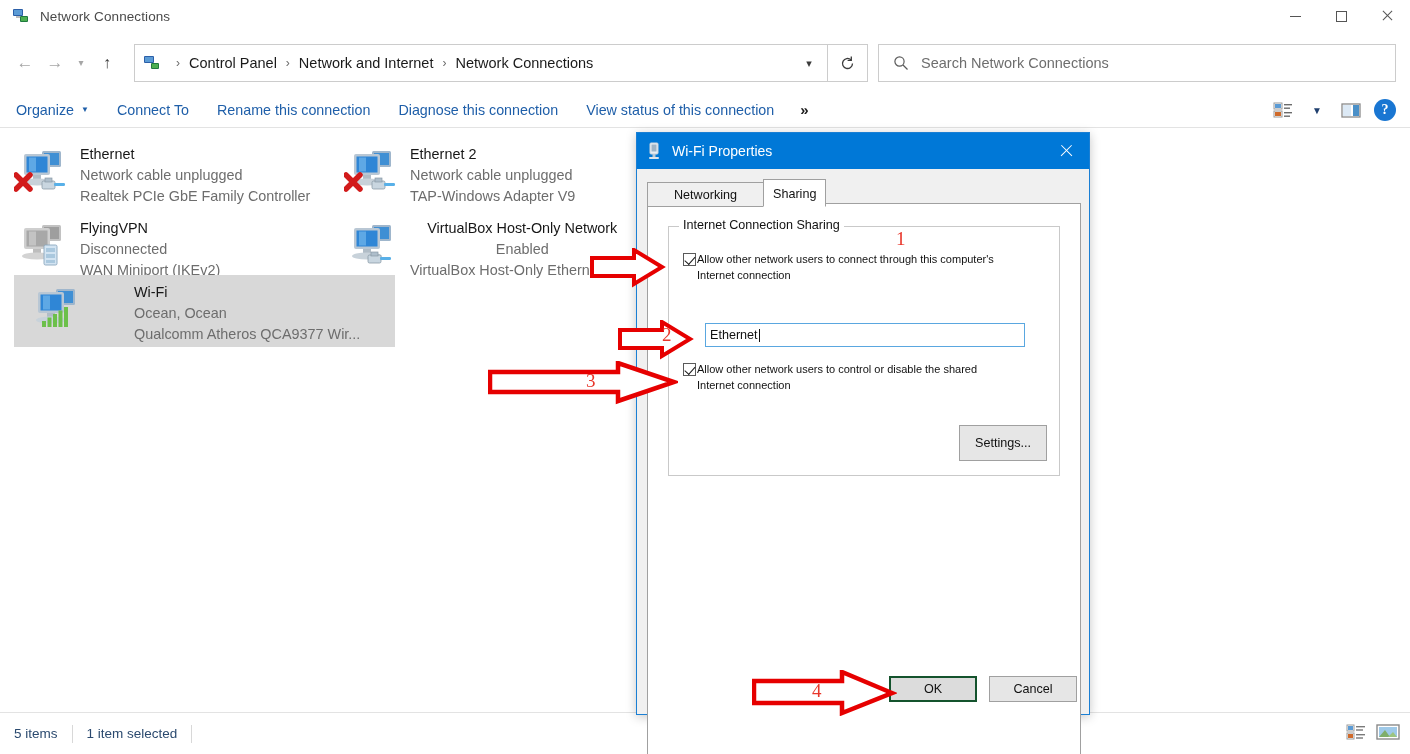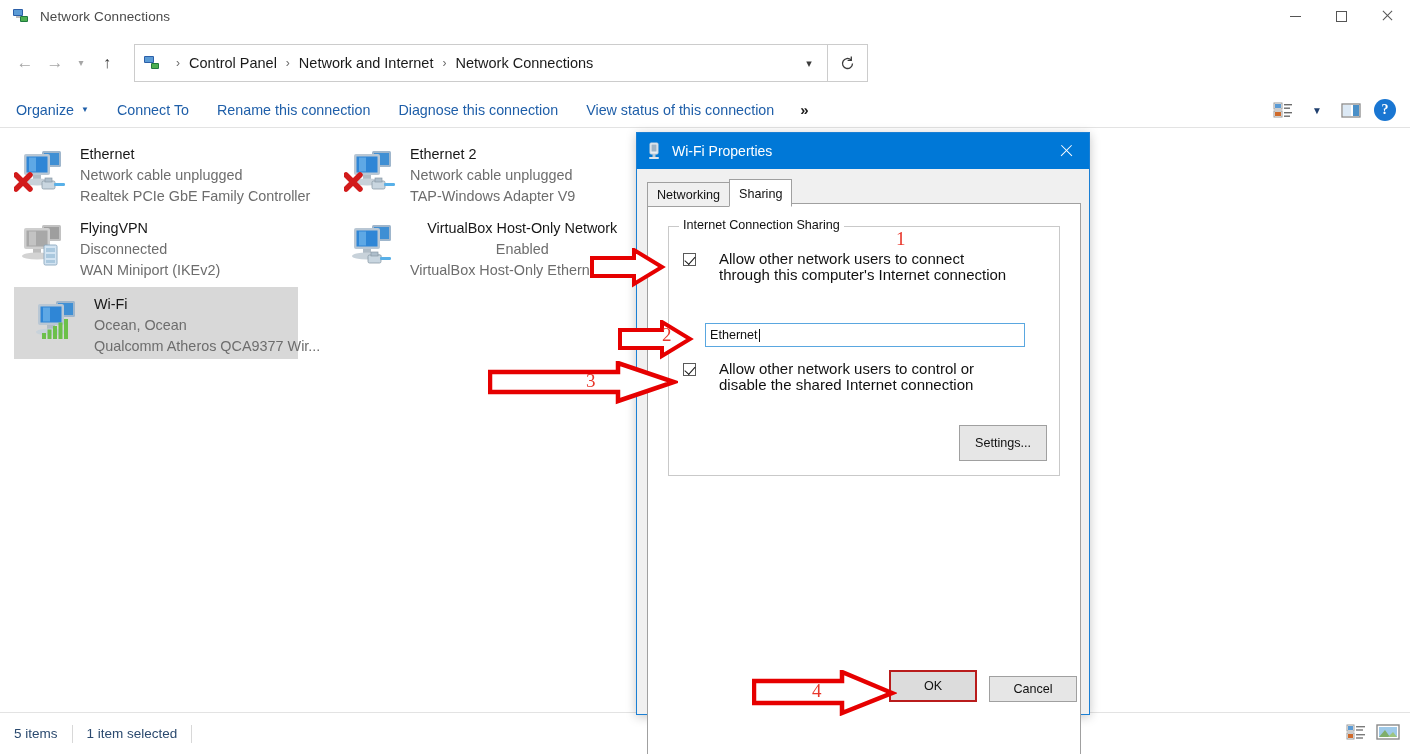--- a/index.html
+++ b/index.html
@@ -140,21 +140,21 @@
   .dlg-close .ex2 { position:relative; width:14px; height:14px; display:block; }
   .dlg-close .ex2:before, .dlg-close .ex2:after {
     content:""; position:absolute; left:0; top:6px; width:15px; height:1.4px; background:#fff;
   }
   .dlg-close .ex2:before { transform:rotate(45deg); }
   .dlg-close .ex2:after  { transform:rotate(-45deg); }
 
   .tabstrip { position:absolute; left:10px; top:46px; display:flex; align-items:flex-end; z-index:3; }
   .tab {
     font-family:"Liberation Sans", sans-serif; font-size:12.6px; color:#111;
-    padding:4px 9px 3px; border:1px solid #a0a0a0; background:#f0f0f0;
+    padding:4px 26px 3px; border:1px solid #a0a0a0; background:#f0f0f0;
     margin-bottom:0; line-height:16px;
   }
   .tab.active {
     background:#ffffff; border-bottom-color:#ffffff; padding:6px 9px 4px;
     position:relative; z-index:4; margin-left:-1px;
   }
   .tabpanel {
     position:absolute; left:10px; top:70px; width:434px; height:578px;
     background:#fff; border:1px solid #a0a0a0;
   }
@@ -171,39 +171,39 @@
 
   .cb-row { position:absolute; display:flex; align-items:flex-start; }
   .cbox {
     width:13px; height:13px; border:1px solid #5a5a5a; background:#fff; flex:none;
     position:relative; margin-top:2px;
   }
   .cbox.checked:after {
     content:""; position:absolute; left:3px; top:0px; width:4.5px; height:9px;
     border:solid #1a1a1a; border-width:0 1.6px 1.6px 0; transform:rotate(42deg);
   }
-  .cb-label { margin-left:23px; font-size:15px; color:#111; line-height:16px; width:300px; }
+  .cb-label { margin-left:1px; font-size:11px; color:#111; line-height:16px; width:300px; }
 
   .field-label { position:absolute; font-size:12.6px; color:#111; }
   .textbox {
     position:absolute; border:1px solid #5aa7e0; background:#fff;
     font-size:12.6px; color:#111; display:flex; align-items:center; padding-left:4px;
   }
   .caret-bar {
     display:inline-block; width:1px; height:13px; background:#111; margin-left:1px;
   }
   .btn {
     border:1px solid #a0a0a0; background:#e6e6e6; font-size:12.6px; color:#111;
     display:flex; align-items:center; justify-content:center;
     font-family:"Liberation Sans", sans-serif;
   }
   .btn.settings { position:absolute; right:12px; bottom:14px; width:88px; height:36px; }
   .btn.ok {
-    position:absolute; left:252px; bottom:12px; width:88px; height:32px;
-    border:2px solid #b91c1c; background:#dcdcdc;
+    position:absolute; left:252px; bottom:12px; width:88px; height:26px;
+    border:2px solid #14532d; background:#dcdcdc;
   }
   .btn.cancel { position:absolute; left:352px; bottom:12px; width:88px; height:26px; background:#e6e6e6; }
 
   
   .anno { position:absolute; z-index:50; }
   .anno-num {
     position:absolute; z-index:51; color:#e8362a; font-size:19px;
     font-family:"Liberation Serif", serif;
   }
 </style>
@@ -264,20 +264,29 @@
     <div class="addr-chev">▾</div>
   </div>
 
   <div class="refreshbtn">
     <svg width="17" height="17" viewBox="0 0 17 17">
       <path d="M13.5 8.5a5 5 0 1 1-1.6-3.7" fill="none" stroke="#3b3b3b" stroke-width="1.3"></path>
       <path d="M12.3 1.6 V5.4 H8.6" fill="none" stroke="#3b3b3b" stroke-width="1.3"></path>
     </svg>
   </div>
 
+  <div class="searchbox">
+    <span class="search-icon">
+      <svg width="16" height="16" viewBox="0 0 16 16">
+        <circle cx="6.5" cy="6.5" r="4.6" fill="none" stroke="#5a5a5a" stroke-width="1.2"></circle>
+        <line x1="10" y1="10" x2="14.5" y2="14.5" stroke="#5a5a5a" stroke-width="1.2"></line>
+      </svg>
+    </span>
+    <span class="search-ph">Search Network Connections</span>
+  </div>
 
   <div class="cmdbar">
     <div class="cmd">
       <span>Organize</span>
       <span class="caret">▼</span>
     </div>
     <div class="cmd">Connect To</div>
     <div class="cmd">Rename this connection</div>
     <div class="cmd">Diagnose this connection</div>
     <div class="cmd">View status of this connection</div>
@@ -359,21 +368,21 @@
           </g>
         </svg>
       </span>
       <span class="conn-txt">
         <div class="conn-name">FlyingVPN</div>
         <div class="conn-sub">Disconnected</div>
         <div class="conn-sub">WAN Miniport (IKEv2)</div>
       </span>
     </div>
 
-    <div class="conn-item selected" style="left:14px; top:158px; width:284px;">
+    <div class="conn-item selected" style="left:14px; top:146px; width:381px;gap:40px;">
       <span class="conn-ic">
         <svg width="62" height="60" viewBox="0 0 62 60">
           <rect x="28" y="6" width="19" height="16" rx="1.5" fill="#9fb6cc"></rect>
           <rect x="30" y="8" width="15" height="12" fill="#3f8fd4"></rect>
           <rect x="10" y="9" width="26" height="21" rx="2" fill="#b9c7d4"></rect>
           <rect x="12.5" y="11.5" width="21" height="16" fill="#2f86d6"></rect>
           <rect x="15" y="12.5" width="7" height="14" fill="#7fc0ef" opacity=".6"></rect>
           <rect x="19" y="30" width="8" height="5" fill="#b0bcc6"></rect>
           <ellipse cx="23" cy="37" rx="15" ry="3.6" fill="#c8d2da"></ellipse>
           <g transform="translate(14,24)">

